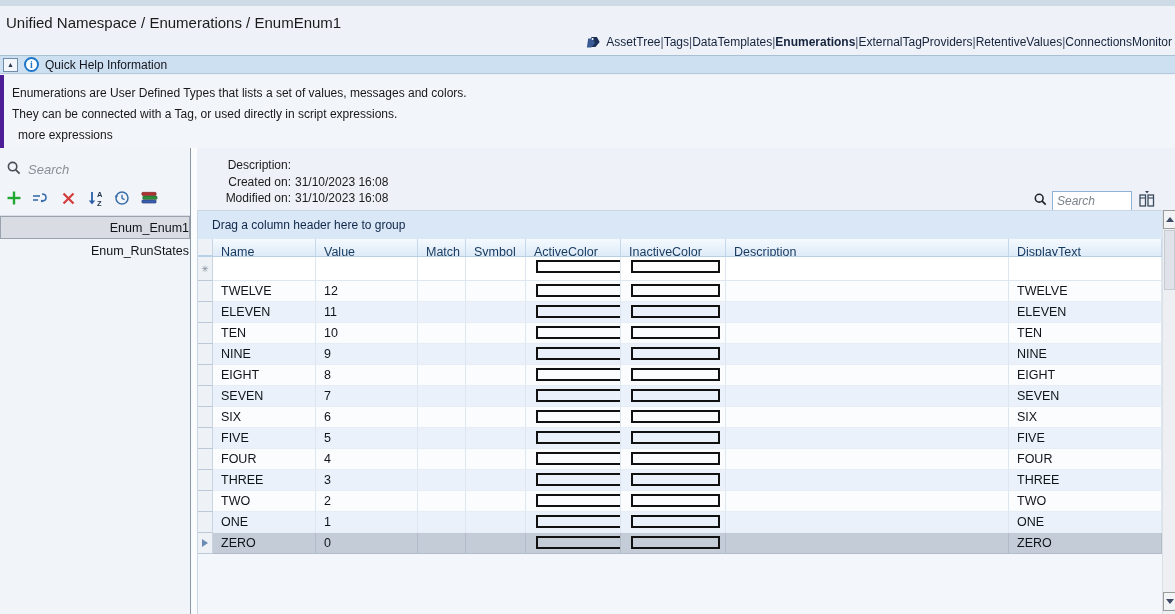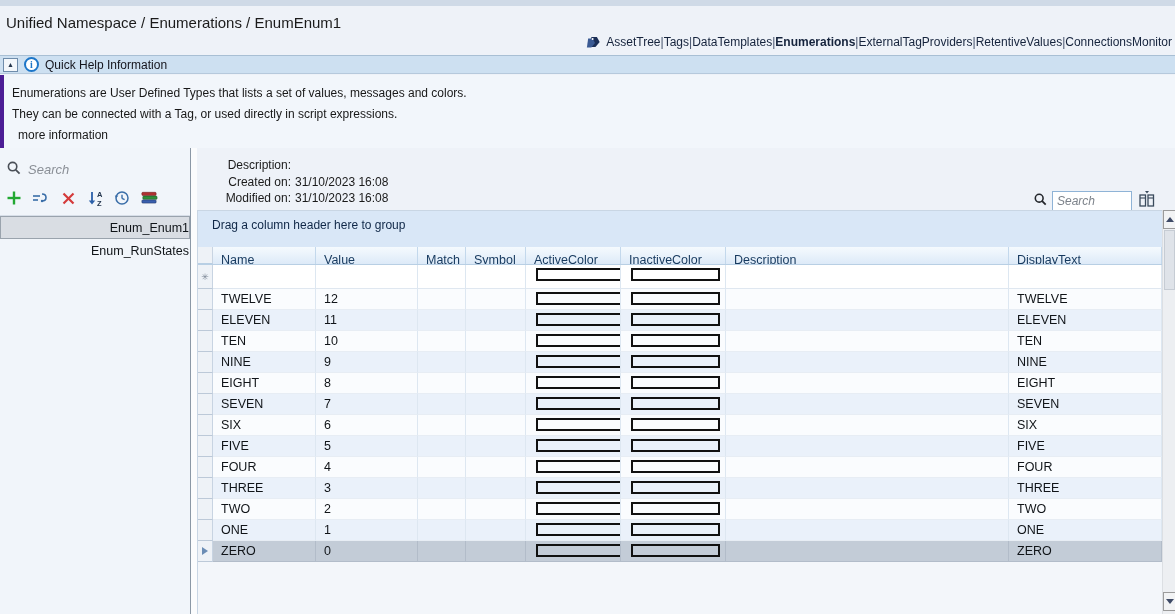--- a/index.html
+++ b/index.html
@@ -39,21 +39,21 @@
 
   .details { position:absolute; left:205px; top:157px; display:grid; grid-template-columns:86px auto; column-gap:4px; font-size:12px; line-height:16.5px; }
   .dlabel { text-align:right; }
   .dvalue { text-align:left; }
 
   .grid-search { position:absolute; top:189px; right:18px; display:flex; align-items:center; gap:5px; }
   .grid-search input { width:80px; height:20px; border:1px solid #8fb3d6; background:#fff; font-size:12px; font-style:italic; color:#333; padding:0 4px; font-family:"Liberation Sans", sans-serif; outline:none; }
   .grid-search input::placeholder { color:#7c828a; font-style:italic; }
 
   .grid-wrap { position:absolute; left:197px; top:210px; right:13px; bottom:0; background:#f3f6fa; border:1px solid #c9d6e4; border-right:none; border-bottom:none; overflow:hidden; }
-  .group-panel { height:36px; background:#d9e7f7; font-size:12px; color:#0f2747; line-height:28px; padding-left:14px; }
+  .group-panel { height:28px; background:#d9e7f7; font-size:12px; color:#0f2747; line-height:28px; padding-left:14px; }
   .grid-row { display:flex; align-items:stretch; }
   .hdr { height:18px; background:linear-gradient(#f5fafe,#ddeaf8); border-bottom:1px solid #b8cfe4; }
   .hdr .cell { font-size:12.5px; color:#16395e; line-height:26px; border-right:1px solid #c3d8ec; }
   .cell { padding-left:8px; white-space:nowrap; overflow:hidden; }
   .ind { width:15px; min-width:15px; background:#eef2f7; border-right:1px solid #c8d4e2; border-bottom:1px solid #bcc9d8; display:flex; align-items:center; justify-content:center; font-size:9px; color:#7d8796; padding:0; }
   .hdr .ind { border-bottom:1px solid #b8cfe4; }
   .c0{width:103px;min-width:103px} .c1{width:102px;min-width:102px} .c2{width:48px;min-width:48px}
   .c3{width:60px;min-width:60px} .c4{width:95px;min-width:95px} .c5{width:105px;min-width:105px}
   .c6{width:283px;min-width:283px} .c7{flex:1}
   .body-row { height:21px; background:#fafcfe; }
@@ -108,21 +108,21 @@
 
 <div class="qh-bar">
   <span class="collapse-btn">▲</span>
   <span class="info-icon">i</span>
   <span class="qh-title">Quick Help Information</span>
 </div>
 
 <div class="qh-panel">
   <div class="qh-line">Enumerations are User Defined Types that lists a set of values, messages and colors.</div>
   <div class="qh-line">They can be connected with a Tag, or used directly in script expressions.</div>
-  <div class="qh-link">more information</div>
+  <div class="qh-link">more expressions</div>
 </div>
 
 <div class="sidebar">
   <div class="search-row">
     <span>
       <svg width="14" height="14" viewBox="0 0 14 14">
           <circle cx="5.6" cy="5.6" r="4.2" fill="none" stroke="#4a4f57" stroke-width="1.6"></circle>
           <line x1="8.8" y1="8.8" x2="12.6" y2="12.6" stroke="#4a4f57" stroke-width="1.8"></line>
         </svg>
     </span>

